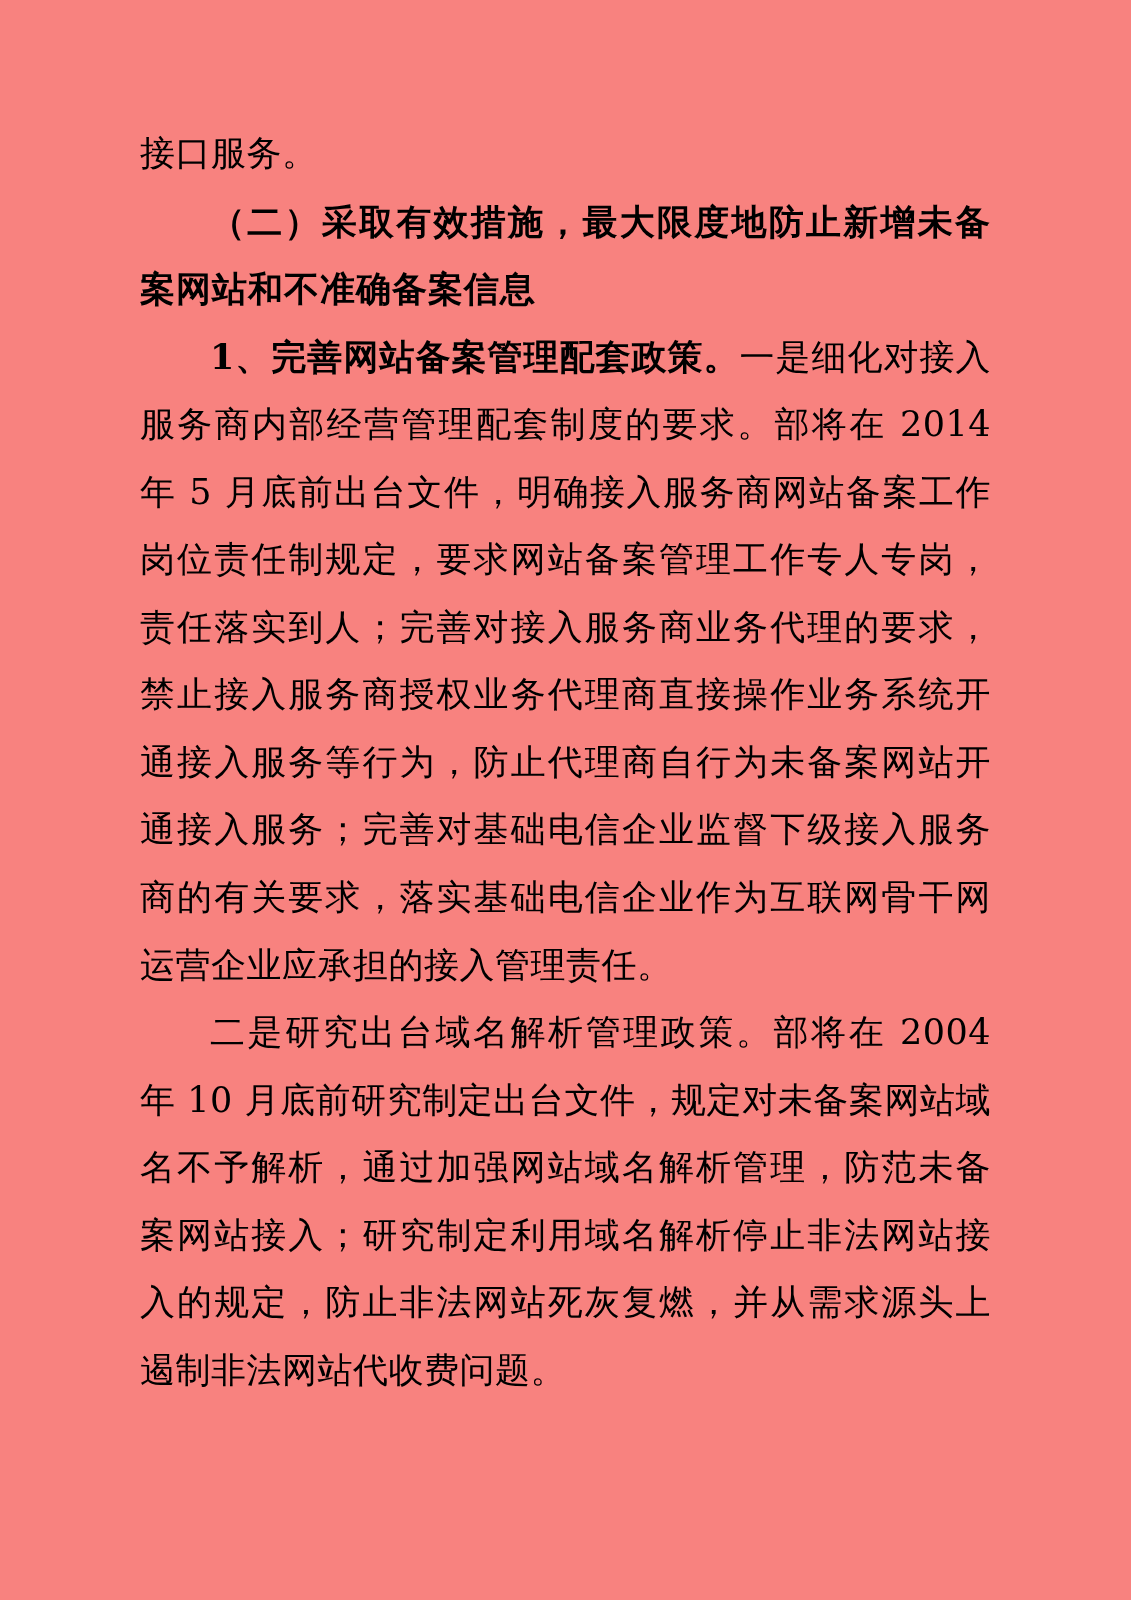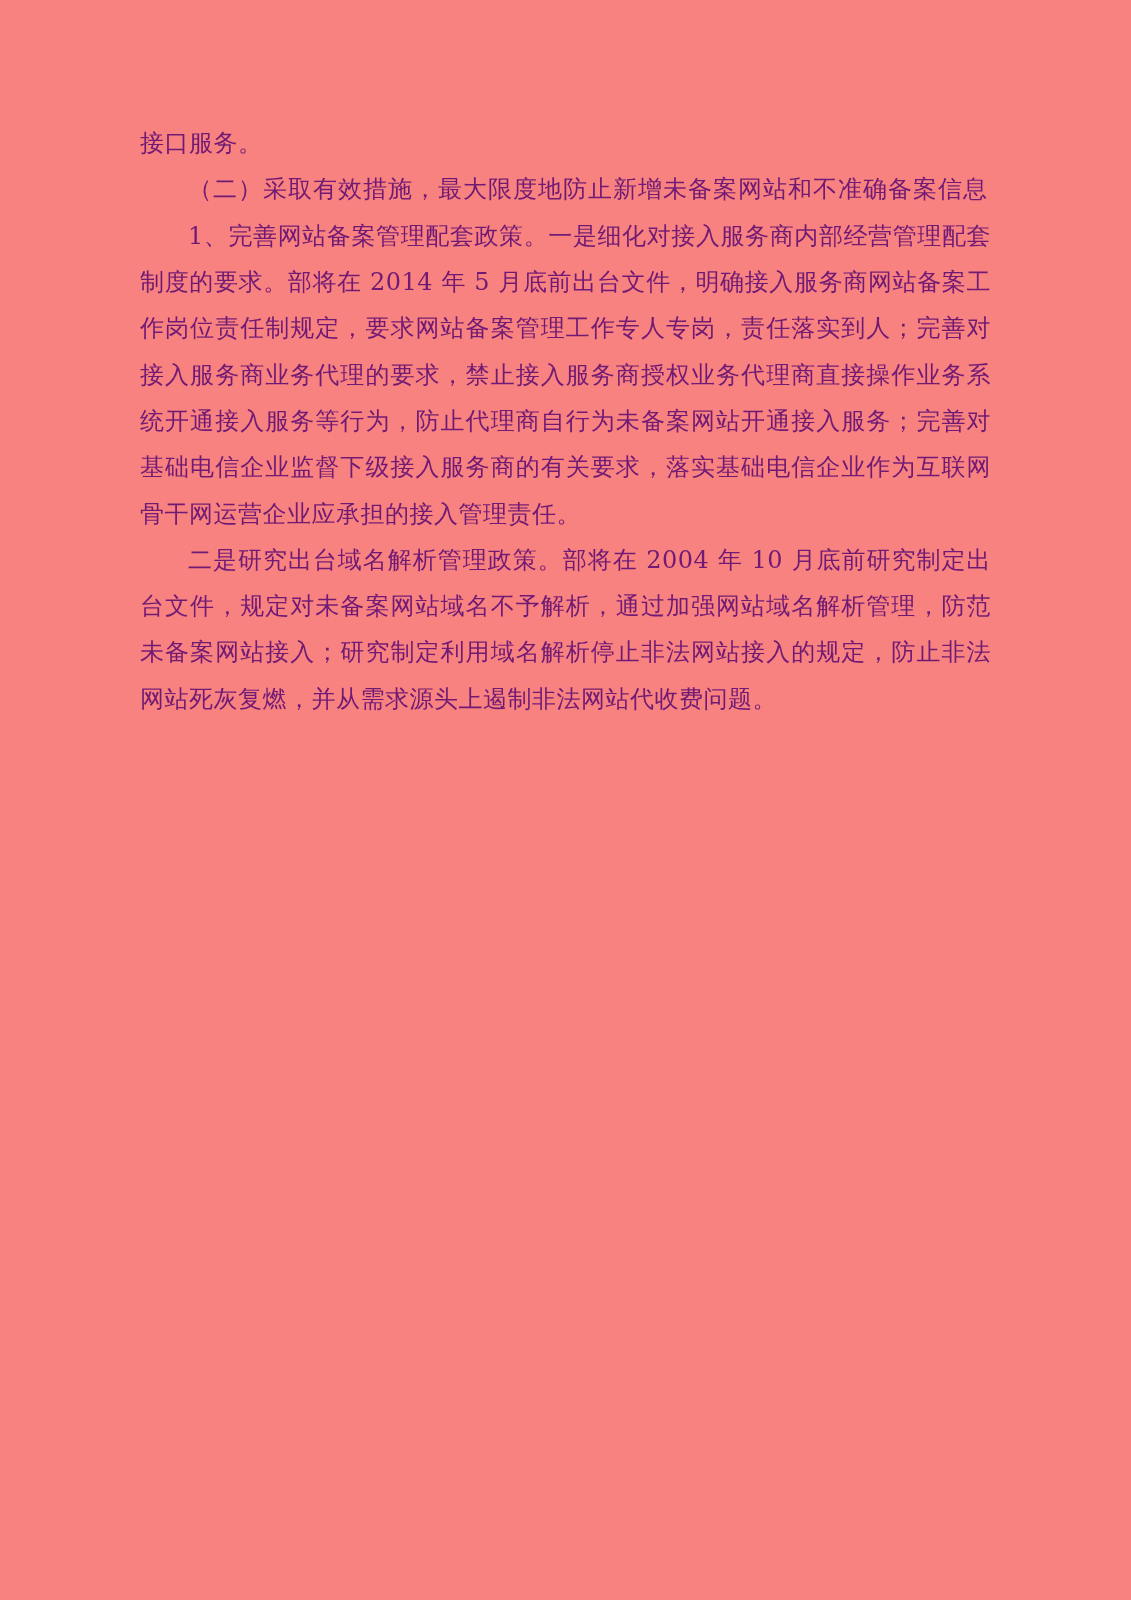--- a/index.html
+++ b/index.html
@@ -14,40 +14,40 @@
     overflow: hidden;
   }
   .page {
     position: relative;
     width: 1131px;
     height: 1600px;
     box-sizing: border-box;
     padding: 120px 140px 60px 140px;
   }
   .doc-body {
-    color: #701a75;
-    font-size: 24px;
+    color: #000000;
+    font-size: 35px;
     line-height: 1.93;
     text-align: justify;
     letter-spacing: 0.5px;
   }
   p {
     margin: 0;
     padding: 0;
   }
   .indent {
     text-indent: 2em;
   }
   .heading {
-    font-weight: normal;
+    font-weight: bold;
     text-indent: 2em;
     letter-spacing: 1px;
   }
   .lead {
-    font-weight: normal;
+    font-weight: bold;
   }
   .plain {
     font-weight: normal;
   }
 </style>
 </head>
 <body>
 
 <div class="page">
   <div class="doc-body">

